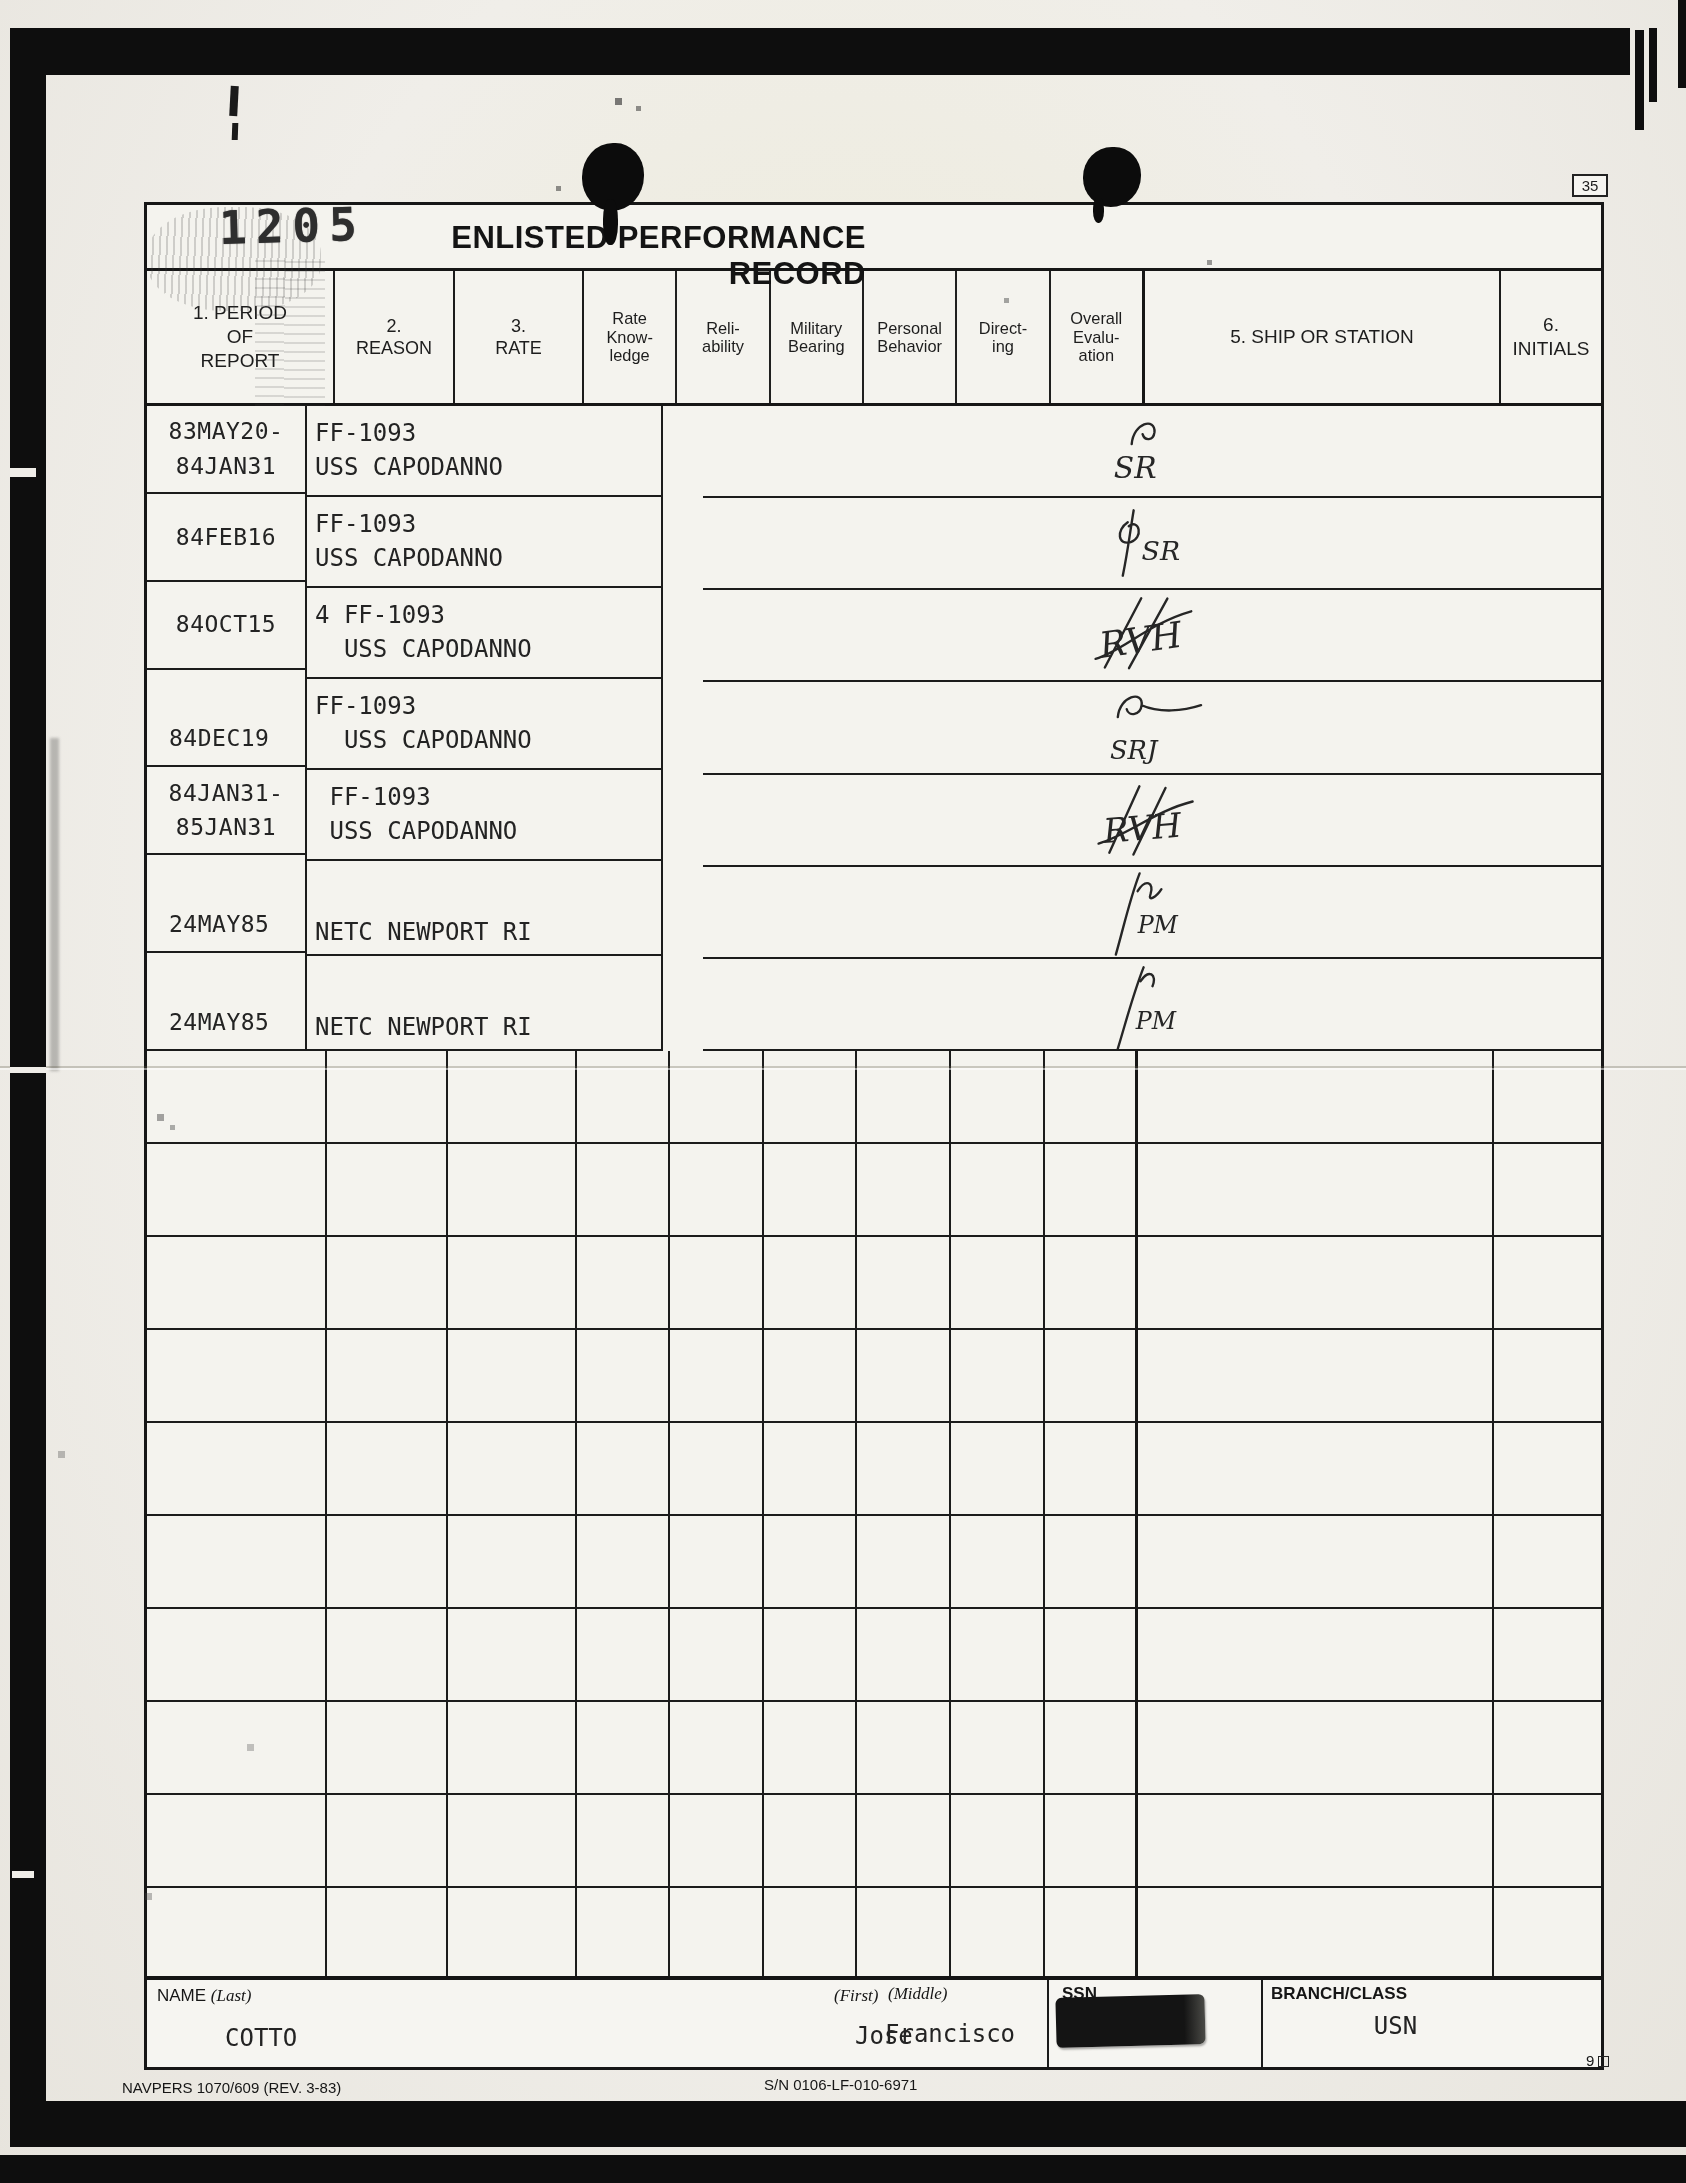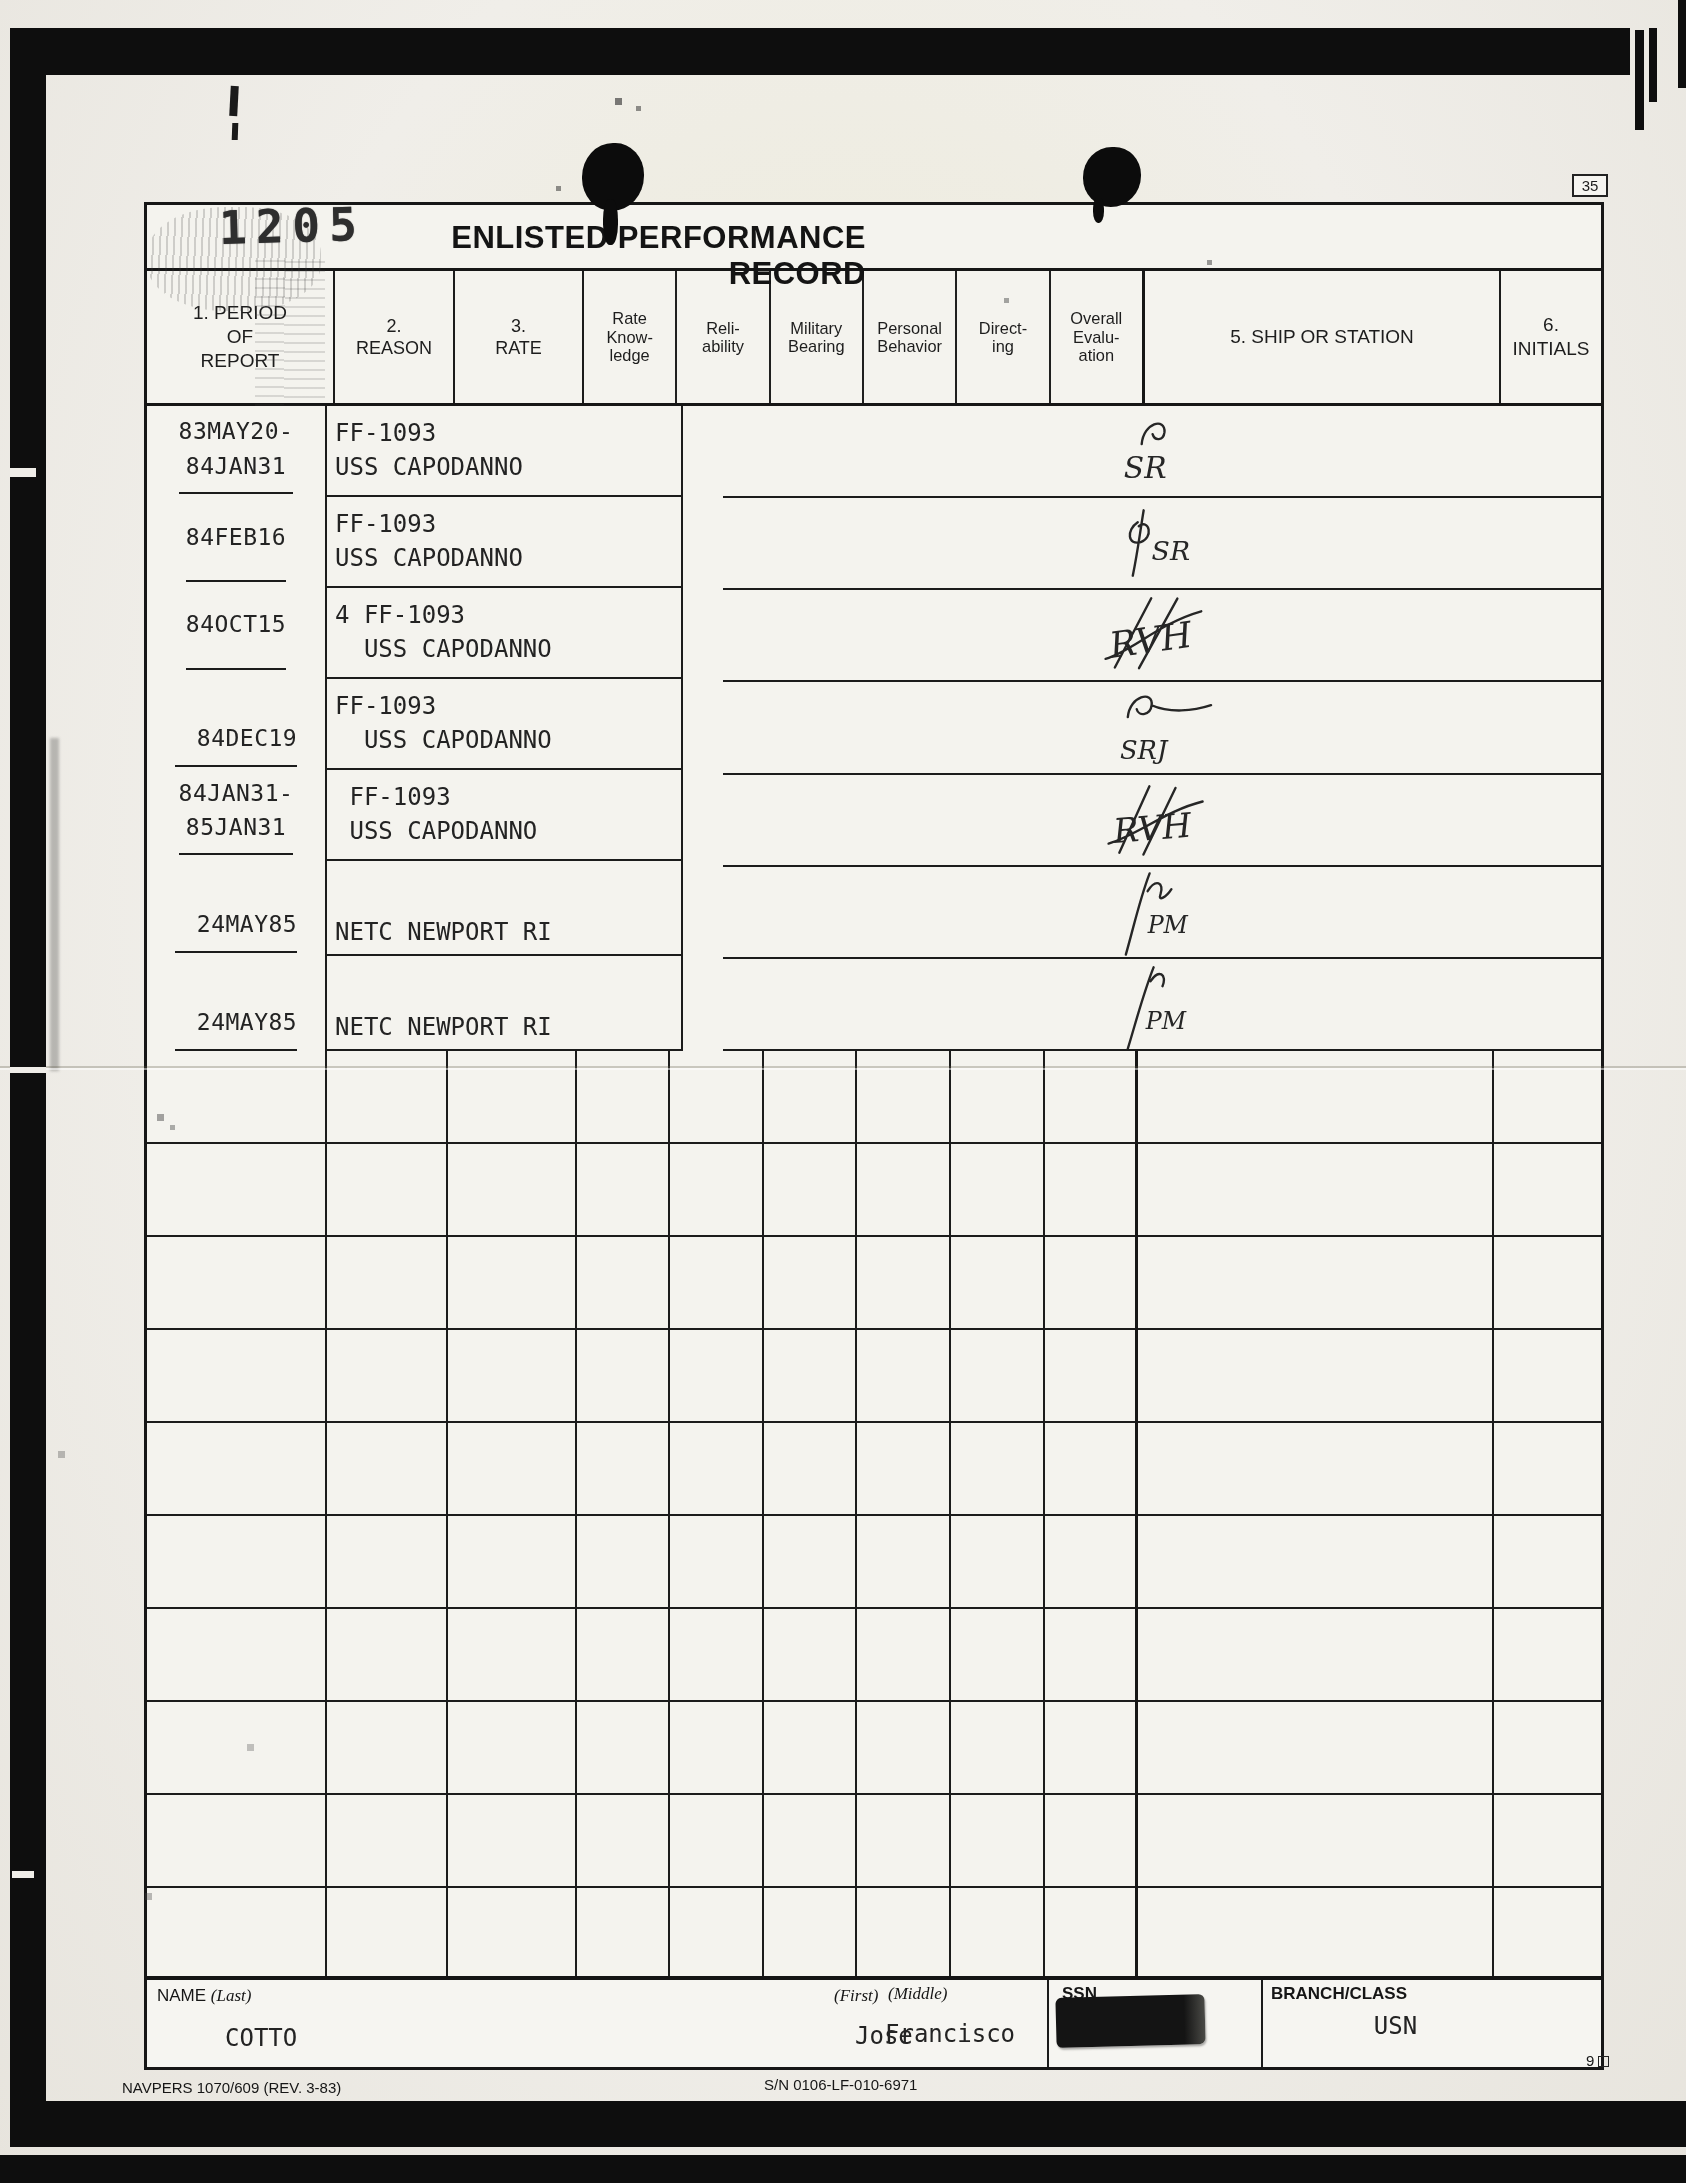--- a/index.html
+++ b/index.html
@@ -42,21 +42,21 @@
   .traits-group{width:561px;box-sizing:border-box;border-right:3px solid #161616;display:flex;flex-direction:column;}
   .traits-label{height:48px;box-sizing:border-box;display:flex;align-items:center;justify-content:center;font-size:18px;border-bottom:2px solid #1f1f1f;}
   .traits-cols{flex:1;display:flex;}
   .tc{flex:1;box-sizing:border-box;border-right:2px solid #1f1f1f;display:flex;align-items:center;justify-content:center;
       text-align:center;white-space:pre;font-size:16.4px;line-height:1.12;}
   .tc:last-child{border-right:none;}
   .hc.ship{width:356px;} .hc.init{flex:1;border-right:none;white-space:pre-line;}
   
   .data-band{display:flex;height:645px;}
   .colstack{display:flex;flex-direction:column;box-sizing:border-box;}
-  .col-period{width:180px;border-right:2px solid #1b1b1b;align-items:center;}
+  .col-period{width:160px;border-right:2px solid #1b1b1b;}
   .col-mid{width:811px;border-right:3px solid #161616;position:relative;border-bottom:2px solid #1b1b1b;box-sizing:border-box;background:#f4f3ee;}
   .col-ship{width:356px;border-right:2px solid #1b1b1b;}
   .col-init{flex:1;}
   .dcell{flex:1;box-sizing:border-box;border-bottom:2px solid #1b1b1b;display:flex;}
   .typed{font-family:"DejaVu Sans Mono",monospace;color:#232323;white-space:pre;}
   .pcell{align-items:center;justify-content:center;text-align:center;font-size:23px;line-height:1.5;letter-spacing:0.5px;}
   .pcell.vb{align-items:flex-end;justify-content:flex-start;padding:0 0 10px 22px;text-align:left;}
   .scell{align-items:center;font-size:24px;line-height:1.4;padding-left:8px;}
   .scell.vb{align-items:flex-end;padding-bottom:4px;}
   .icell{align-items:flex-end;justify-content:center;overflow:visible;margin-left:40px;}

